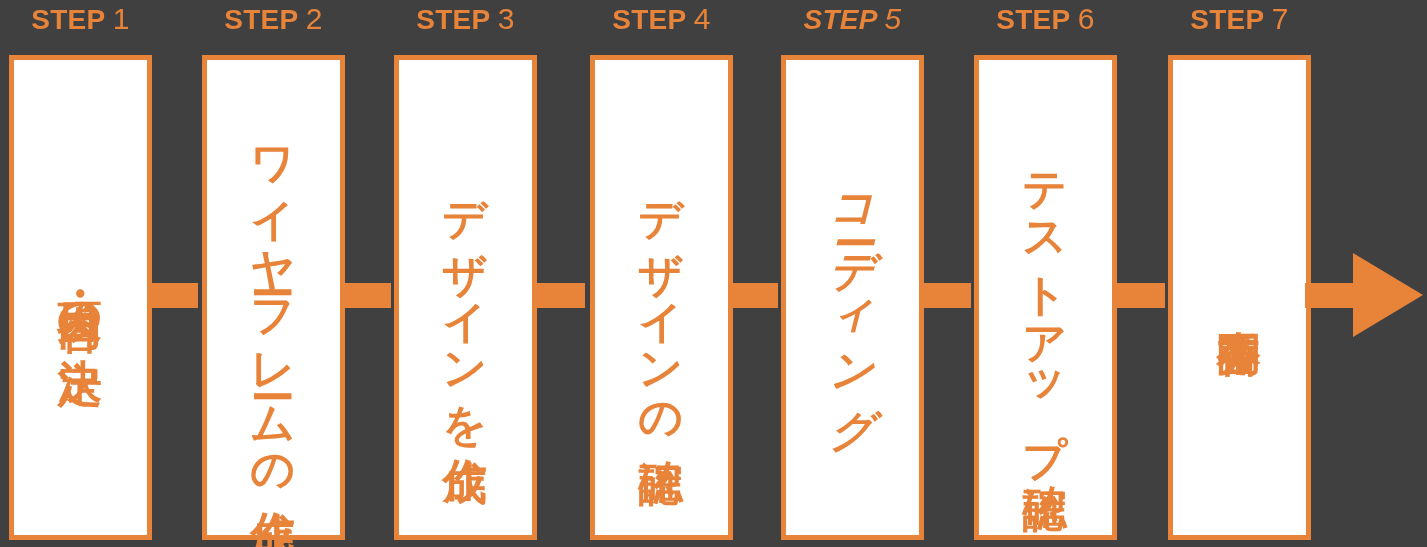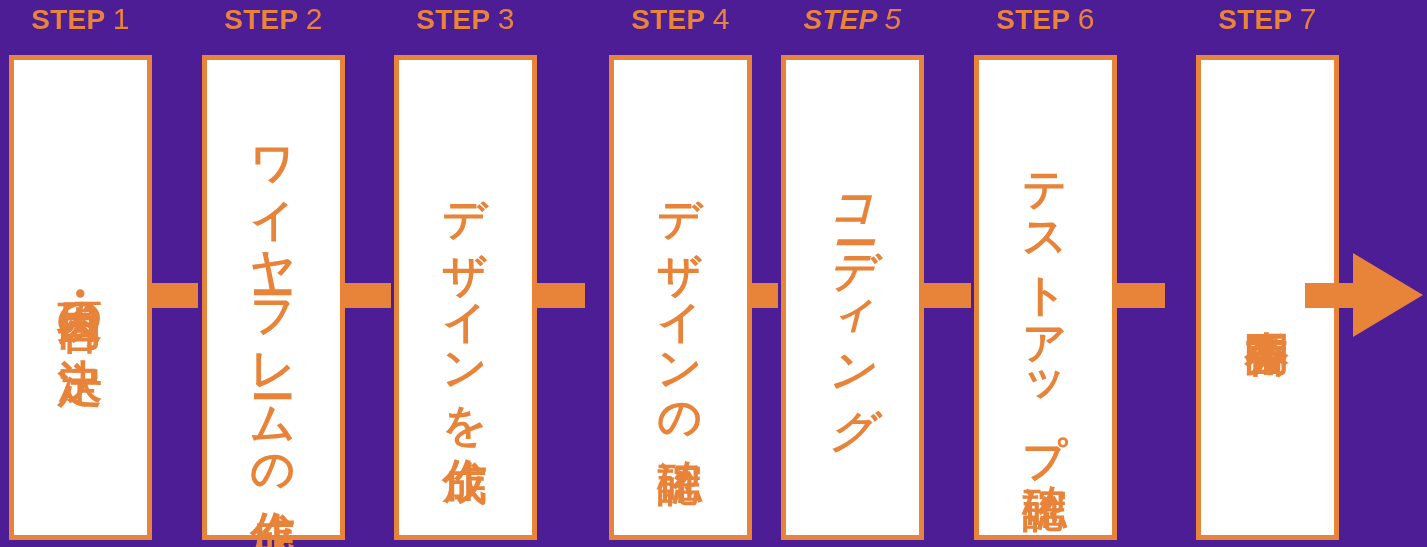--- a/index.html
+++ b/index.html
@@ -7,21 +7,21 @@
     padding: 0;
     background: #ffffff;
   }
   body {
     font-family: "Liberation Sans", sans-serif;
   }
   #canvas {
     position: relative;
     width: 1427px;
     height: 547px;
-    background: #4c1d95;
+    background: #404040;
     overflow: hidden;
   }
   .step-col {
     position: absolute;
     top: 0;
     width: 143px;
     height: 547px;
   }
   .step-label {
     position: absolute;
@@ -128,21 +128,21 @@
       <span>STEP</span>
       <span class="num">3</span>
     </div>
     <div class="step-box">
       <div class="step-text">
         <span class="vtext">デザインを作成</span>
       </div>
     </div>
   </div>
 
-  <div class="step-col" style="left:609px;border-radius:10px;">
+  <div class="step-col" style="left:590px;border-radius:10px;">
     <div class="step-label">
       <span>STEP</span>
       <span class="num">4</span>
     </div>
     <div class="step-box">
       <div class="step-text">
         <span class="vtext">デザインの確認</span>
       </div>
     </div>
   </div>
@@ -164,21 +164,21 @@
       <span>STEP</span>
       <span class="num">6</span>
     </div>
     <div class="step-box">
       <div class="step-text">
         <span class="vtext">テストアップ確認</span>
       </div>
     </div>
   </div>
 
-  <div class="step-col" style="left:1196px;text-align:center;">
+  <div class="step-col" style="left:1168px;text-align:center;">
     <div class="step-label">
       <span>STEP</span>
       <span class="num">7</span>
     </div>
     <div class="step-box">
       <div class="step-text">
         <span class="vtext">本番公開</span>
       </div>
     </div>
   </div>

